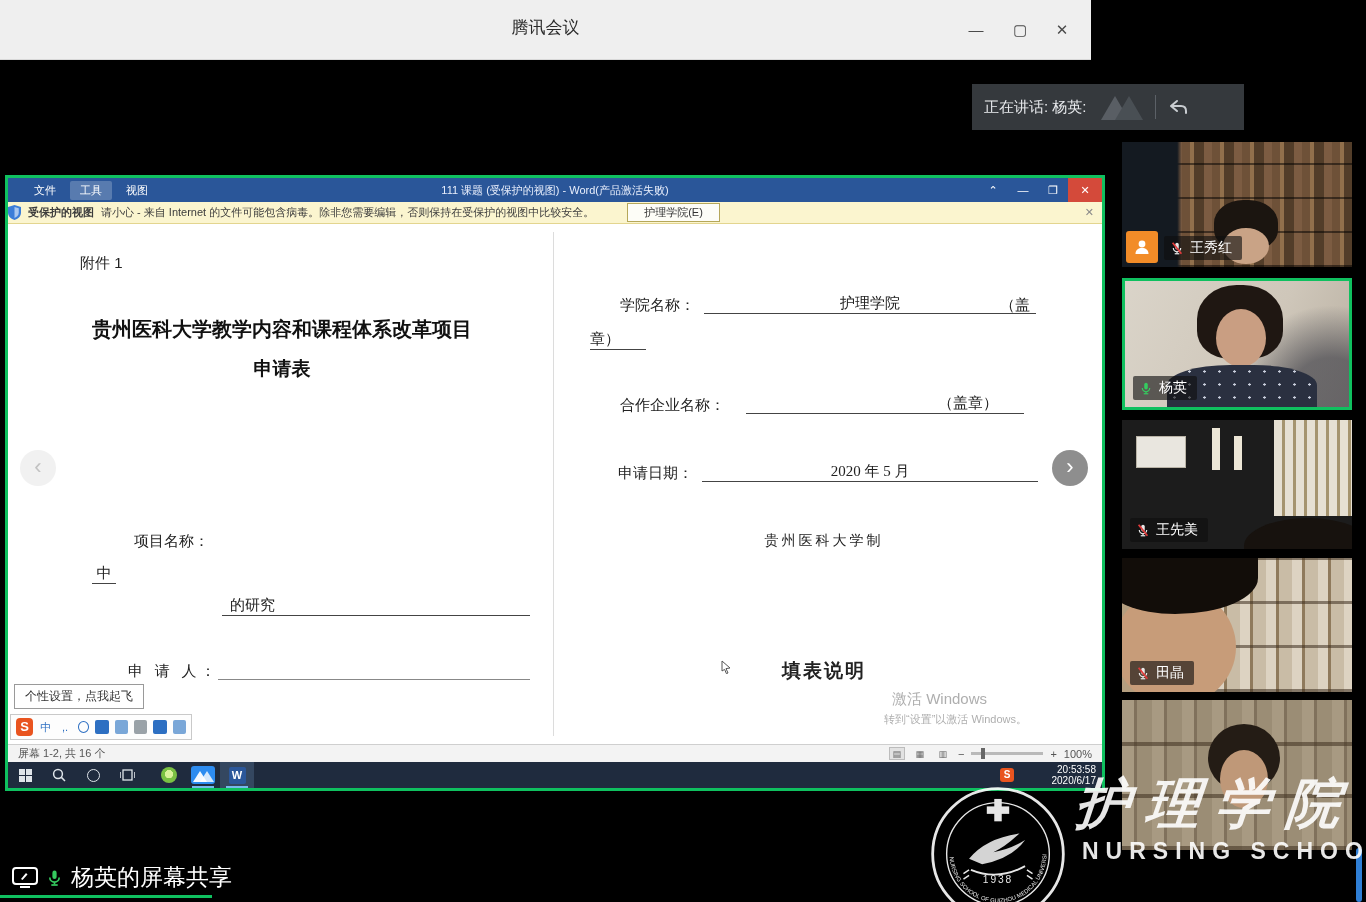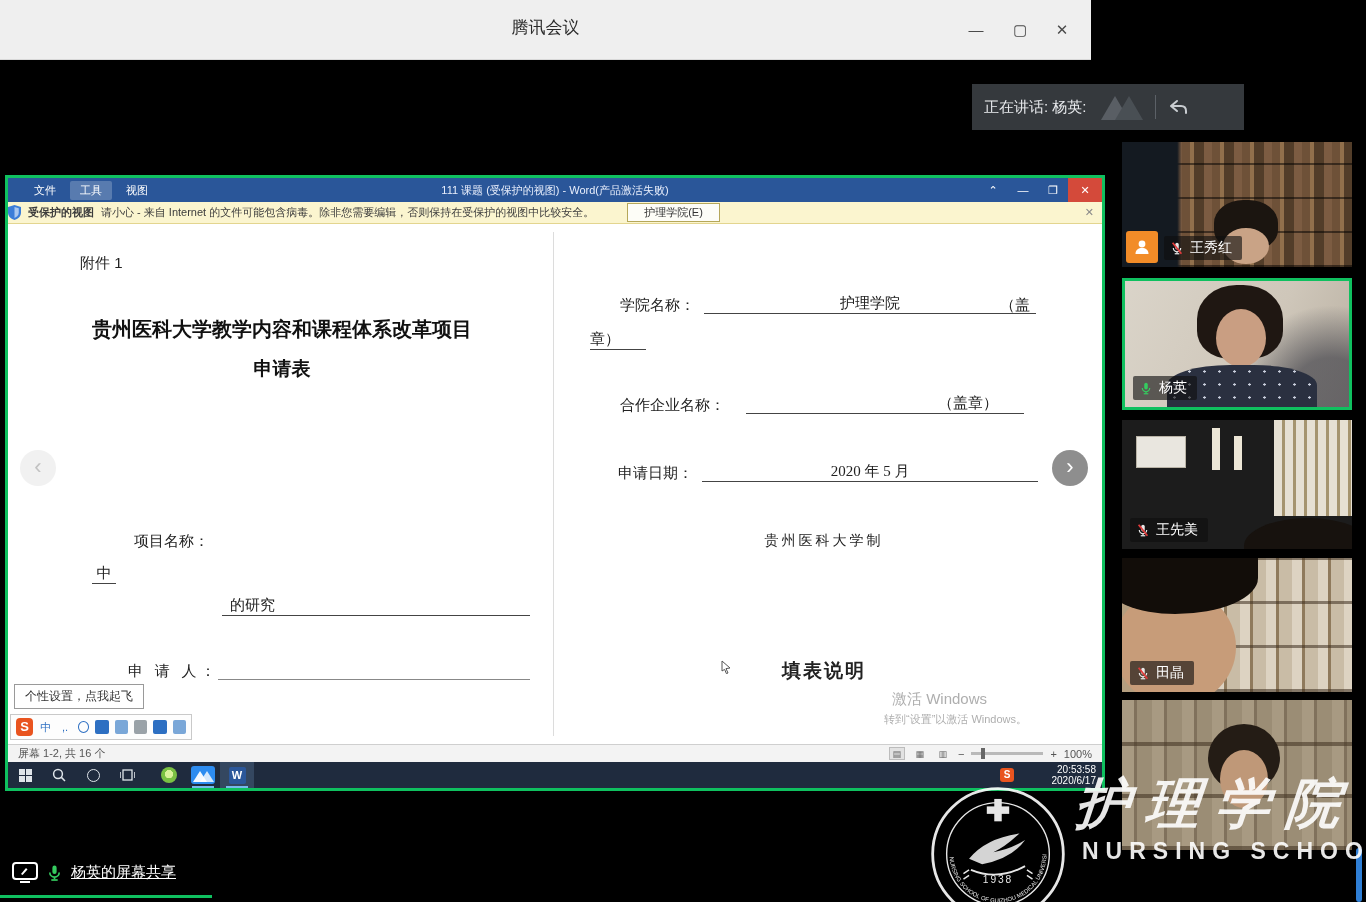--- a/index.html
+++ b/index.html
@@ -132,21 +132,21 @@
   #t4 .face{left:-8px;top:30px;width:122px;height:118px;background:#c79c79;}
   #t4 .hair{left:-16px;top:-10px;width:152px;height:66px;background:#120d09;border-radius:0 0 60% 50%;}
   #t5 .scene{position:absolute;inset:0;background:
       repeating-linear-gradient(0deg,rgba(70,55,38,.6) 0 4px,rgba(0,0,0,0) 4px 52px),
       repeating-linear-gradient(90deg,#a89a82 0 12px,#80715c 12px 15px,#9b8d75 15px 30px);}
   #t5 .hair{left:86px;top:24px;width:72px;height:68px;background:#241c15;}
   #t5 .face{left:98px;top:50px;width:48px;height:58px;background:#bf9878;}
   .sb-scroll{left:1356px;top:848px;width:6px;height:54px;background:#2f7fd6;border-radius:3px;}
 
   
-  #share-banner{left:12px;top:862px;display:flex;align-items:center;gap:8px;color:#fff;font-size:15px;text-decoration:underline;}
+  #share-banner{left:12px;top:862px;display:flex;align-items:center;gap:8px;color:#fff;font-size:23px;}
   #share-underline{left:0;top:895px;width:212px;height:3px;background:var(--green);}
 
   
   #watermark{left:920px;top:772px;width:446px;height:130px;z-index:50;opacity:.9;pointer-events:none;}
   #wm-cn{position:absolute;left:156px;top:-4px;color:#fff;font-family:"Liberation Serif",serif;font-weight:bold;font-style:italic;font-size:54px;letter-spacing:16px;transform:skewX(-5deg);white-space:nowrap;}
   #wm-en{position:absolute;left:162px;top:66px;color:#fff;font-size:23px;font-weight:bold;letter-spacing:7px;white-space:nowrap;}
 </style>
 </head>
 <body>
 

